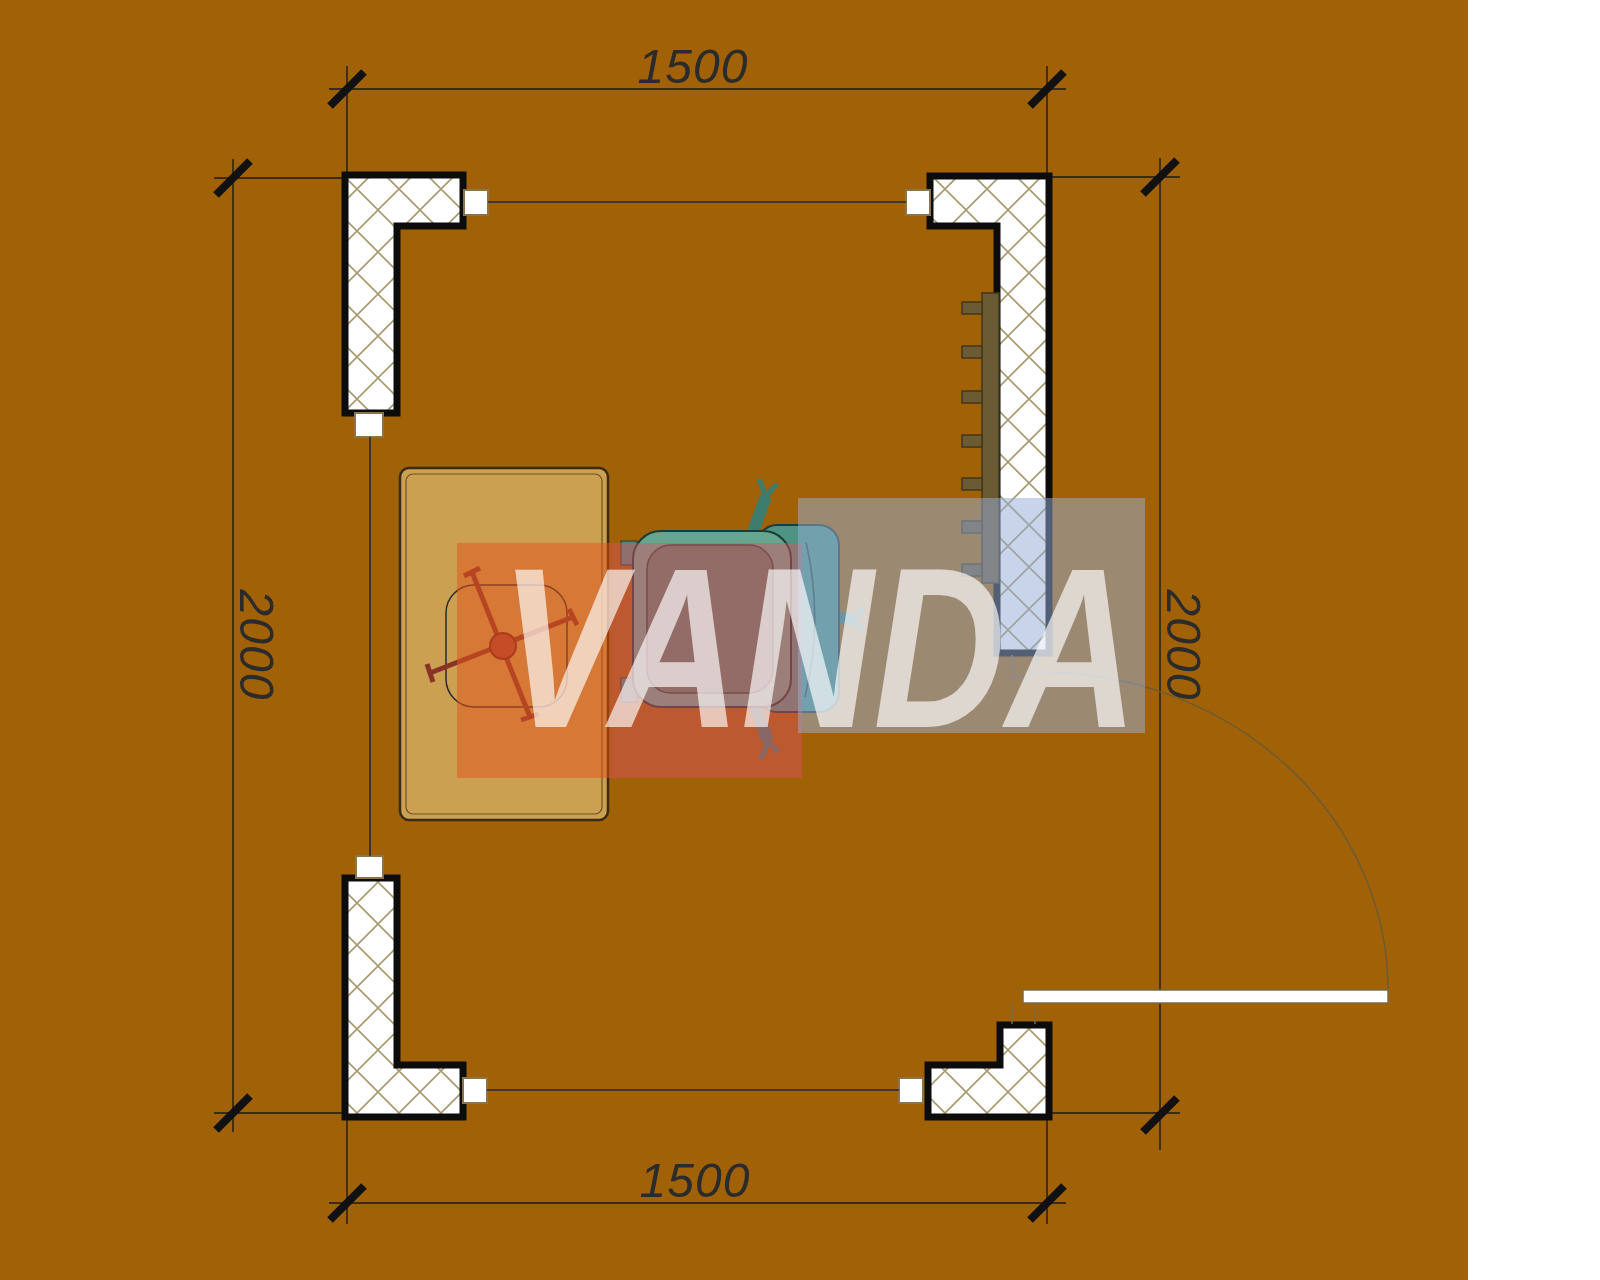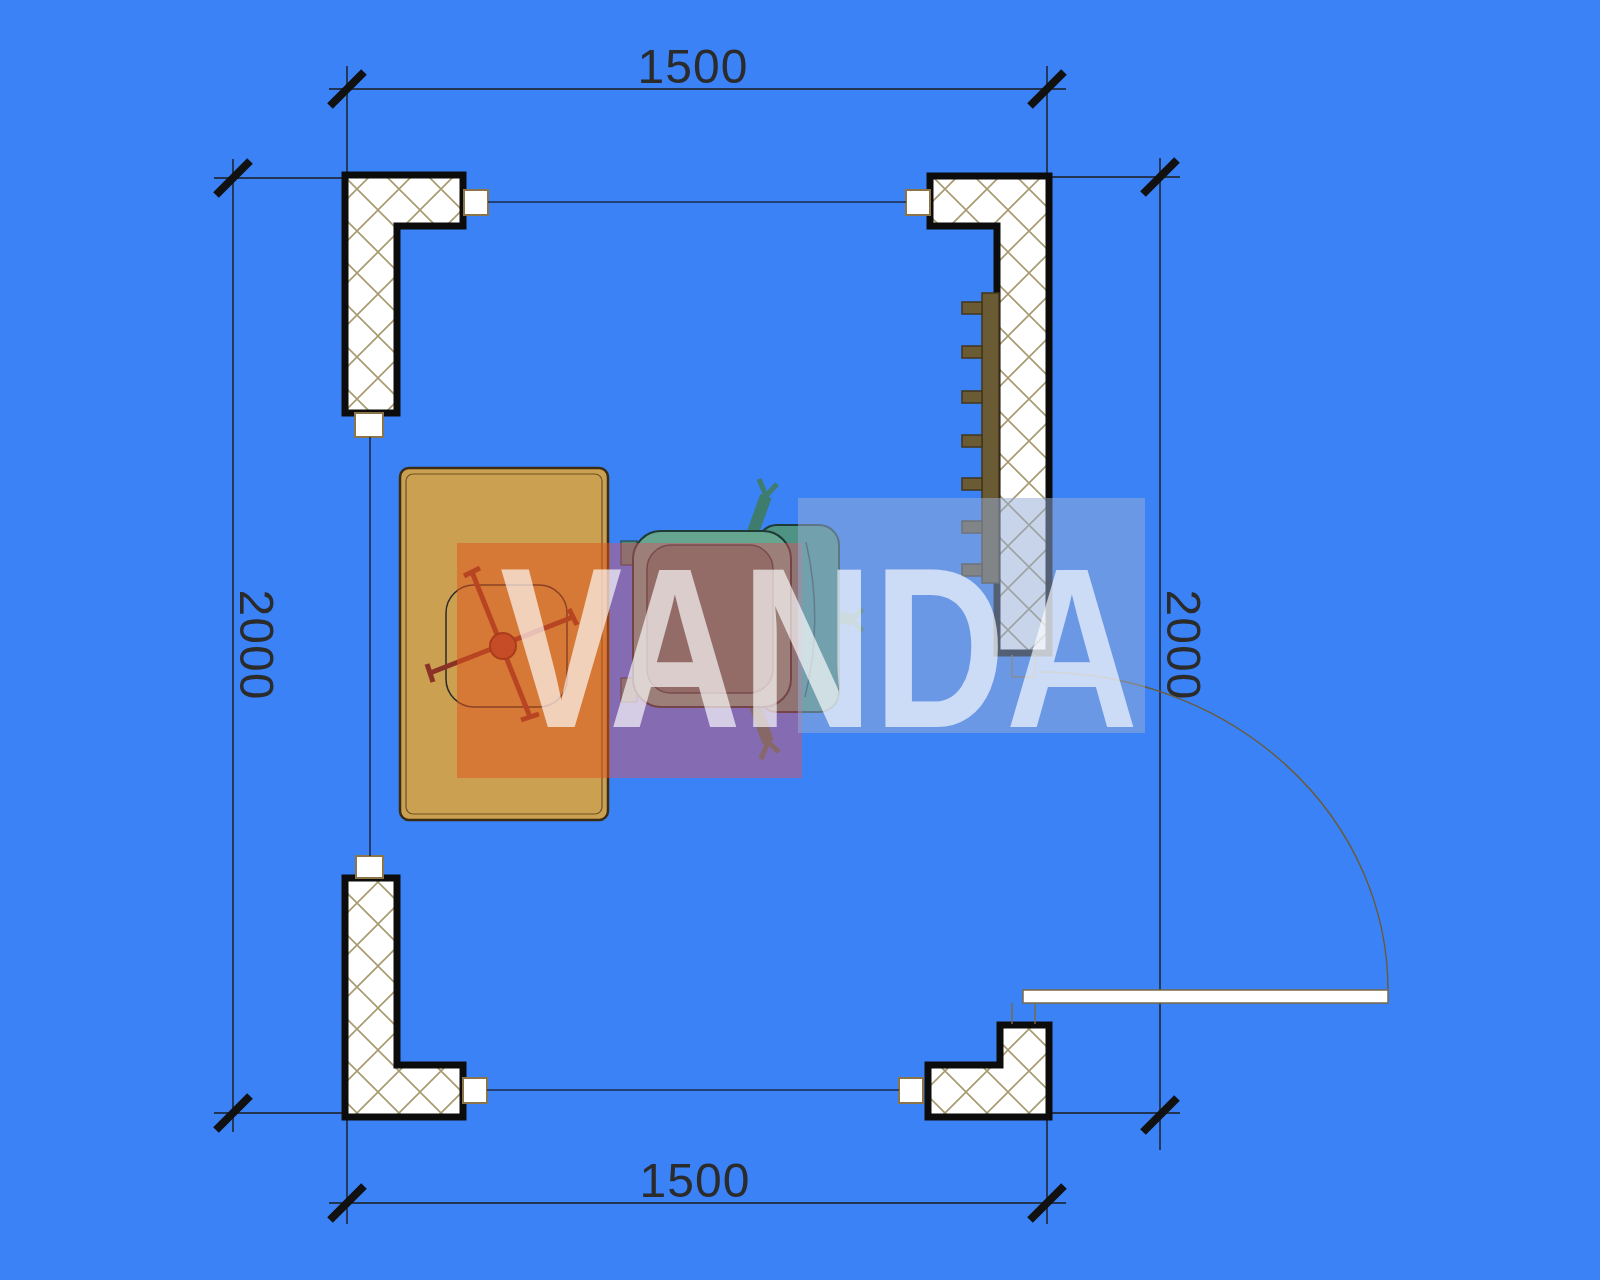--- a/index.html
+++ b/index.html
@@ -6,23 +6,24 @@
     margin: 0;
     padding: 0;
     background: #ffffff;
     width: 1600px;
     height: 1280px;
     overflow: hidden;
     font-family: "Liberation Sans", sans-serif;
   }
   #stage {
     position: relative;
-    width: 1600px;
+    width: 1468px;
     height: 1280px;
-    background: #3b82f6;
+    background: #a16207;
+    font-style: italic;
   }
   svg { display: block; }
   text.dim {
     font-family: "Liberation Sans", sans-serif;
     font-size: 48px;
     fill: #2b2b2b;
     font-weight: 400;
     letter-spacing: 1px;
   }
   text.wm {

